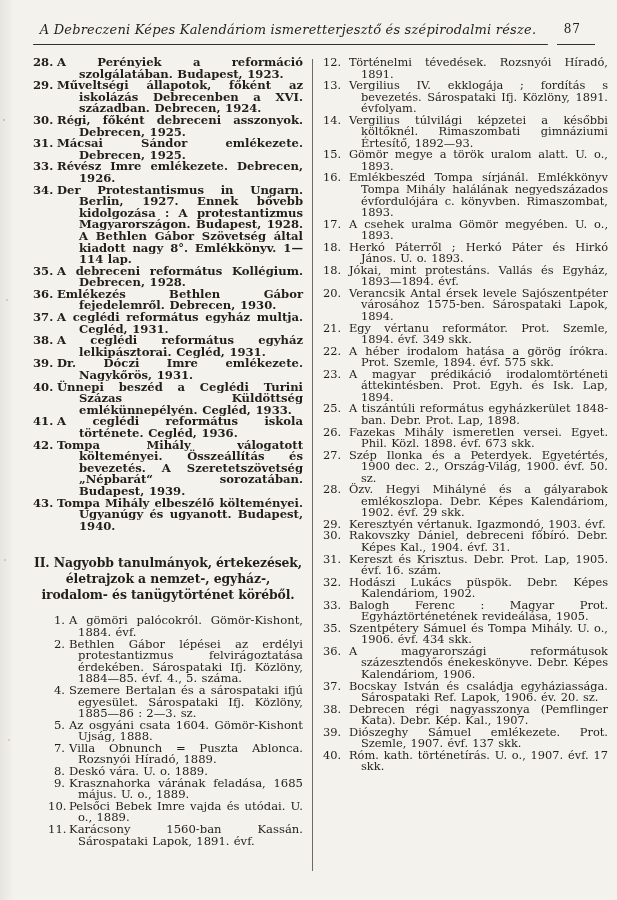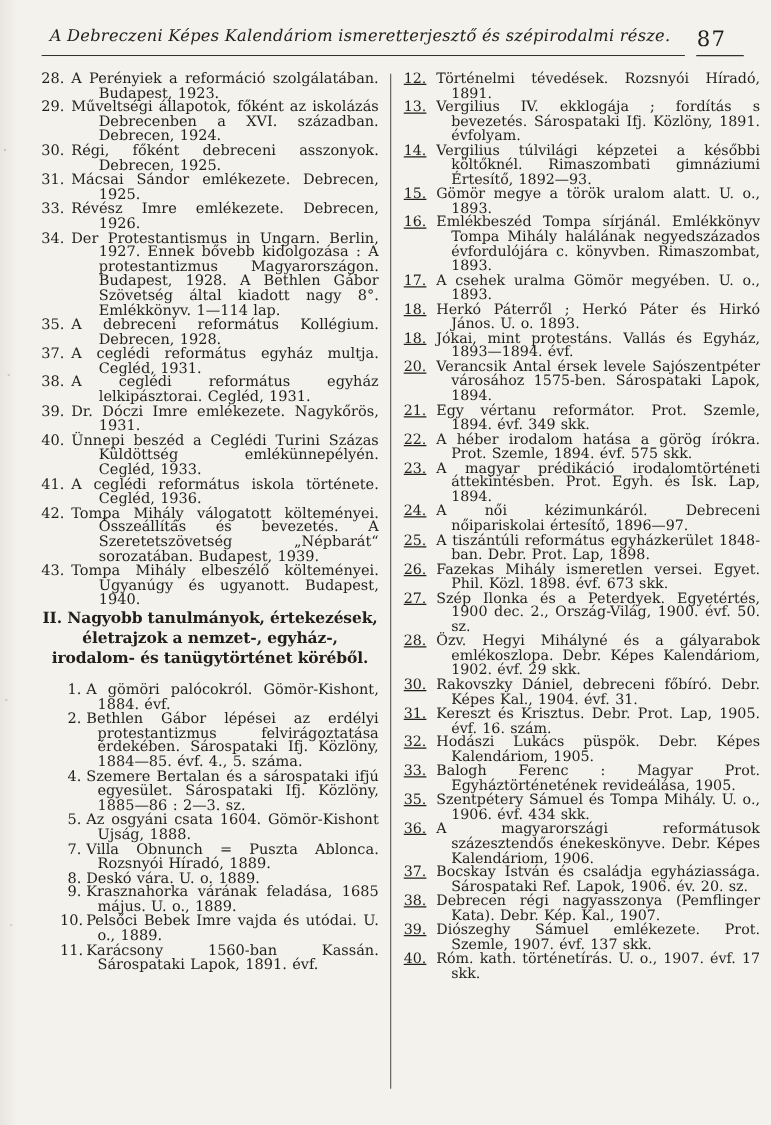--- a/index.html
+++ b/index.html
@@ -24,51 +24,51 @@
     color:var(--ink);
   }
   
   .running-head{position:absolute;top:22px;left:33px;right:22px;height:18px;}
   .head-title{
     position:absolute;left:0;right:52px;text-align:center;
     font-style:italic;font-size:13px;letter-spacing:.2px;white-space:nowrap;
     color:var(--ink);
   }
   .head-num{
-    position:absolute;right:14px;top:0;font-size:17px;letter-spacing:1px;
+    position:absolute;right:14px;top:0;font-size:12px;letter-spacing:1px;
   }
   .head-rule{position:absolute;top:44px;left:33px;right:22px;display:flex;align-items:center;}
   .rule-long{flex:1;height:0;border-top:1.6px solid var(--rule);margin-right:9px;border-radius:1px;}
   .rule-short{width:38px;height:0;border-top:1.6px solid var(--rule);}
   
   .columns{
     position:absolute;top:52px;left:33px;right:9px;bottom:0;
     display:flex;align-items:flex-start;padding-top:5px;box-sizing:border-box;
   }
   .col{box-sizing:border-box;}
   .col.left{width:270px;}
   .divider{width:1px;align-self:stretch;height:812px;background:var(--divider);margin:2px 10px 0 9px;}
   .col.right{flex:1;}
   
   .entry{
     margin:0;text-align:justify;
     font-size:11.6px;line-height:11.6px;
     word-spacing:.6px;
   }
-  .left .main-list .entry{padding-left:46px;text-indent:-46px;}
+  .left .main-list .entry{padding-left:46px;text-indent:-46px;font-weight:bold;}
   .left .main-list .num{display:inline-block;width:24px;text-indent:0;}
   .sec-list{margin-left:15px;}
   .sec-list .entry{padding-left:30px;text-indent:-30px;}
   .sec-list .num{display:inline-block;width:17px;text-align:right;margin-right:4px;text-indent:0;}
   .right .main-list .entry{padding-left:38px;text-indent:-38px;}
-  .right .main-list .num{display:inline-block;width:26px;text-indent:0;text-decoration:underline;}
+  .right .main-list .num{display:inline-block;width:26px;text-indent:0;}
   .right .entry{font-size:11.4px;line-height:11.55px;}
   
   .section-heading{
-    margin:0 0 12px 0;
+    margin:23px 0 12px 0;
     font-size:12.4px;line-height:16px;font-weight:bold;
     text-align:center;letter-spacing:-.1px;
   }
 </style>
 </head>
 <body>
 
 <div class="page">
 
   <header class="running-head">
@@ -94,20 +94,21 @@
 
           <p class="entry"><span class="num">31.</span><span class="txt">Mácsai Sándor emlékezete. Debrecen, 1925.</span></p>
 
 
           <p class="entry"><span class="num">33.</span><span class="txt">Révész Imre emlékezete. Debrecen, 1926.</span></p>
 
           <p class="entry"><span class="num">34.</span><span class="txt">Der Protestantismus in Ungarn. Berlin, 1927. Ennek bővebb kidolgozása : A protestantizmus Magyarországon. Budapest, 1928. A Bethlen Gábor Szövetség által kiadott nagy 8°. Emlékkönyv. 1—114 lap.</span></p>
 
           <p class="entry"><span class="num">35.</span><span class="txt">A debreceni református Kollégium. Debrecen, 1928.</span></p>
 
+          <p class="entry"><span class="num">36.</span><span class="txt">Emlékezés Bethlen Gábor fejedelemről. Debrecen, 1930.</span></p>
 
           <p class="entry"><span class="num">37.</span><span class="txt">A ceglédi református egyház multja. Cegléd, 1931.</span></p>
 
           <p class="entry"><span class="num">38.</span><span class="txt">A ceglédi református egyház lelkipásztorai. Cegléd, 1931.</span></p>
 
           <p class="entry"><span class="num">39.</span><span class="txt">Dr. Dóczi Imre emlékezete. Nagykőrös, 1931.</span></p>
 
           <p class="entry"><span class="num">40.</span><span class="txt">Ünnepi beszéd a Ceglédi Turini Százas Küldöttség emlékünnepélyén. Cegléd, 1933.</span></p>
 
           <p class="entry"><span class="num">41.</span><span class="txt">A ceglédi református iskola története. Cegléd, 1936.</span></p>
@@ -165,36 +166,36 @@
           <p class="entry"><span class="num">18.</span><span class="txt">Jókai, mint protestáns. Vallás és Egyház, 1893—1894. évf.</span></p>
 
           <p class="entry"><span class="num">20.</span><span class="txt">Verancsik Antal érsek levele Sajószentpéter városához 1575-ben. Sárospataki Lapok, 1894.</span></p>
 
           <p class="entry"><span class="num">21.</span><span class="txt">Egy vértanu reformátor. Prot. Szemle, 1894. évf. 349 skk.</span></p>
 
           <p class="entry"><span class="num">22.</span><span class="txt">A héber irodalom hatása a görög írókra. Prot. Szemle, 1894. évf. 575 skk.</span></p>
 
           <p class="entry"><span class="num">23.</span><span class="txt">A magyar prédikáció irodalomtörténeti áttekintésben. Prot. Egyh. és Isk. Lap, 1894.</span></p>
 
-          <p class="entry"><span class="num">24.</span><span class="txt">A női kézimunkáról. Debreceni nőipariskolai értesítő, 1896—97.</span></p>
 
           <p class="entry"><span class="num">25.</span><span class="txt">A tiszántúli református egyházkerület 1848-ban. Debr. Prot. Lap, 1898.</span></p>
 
           <p class="entry"><span class="num">26.</span><span class="txt">Fazekas Mihály ismeretlen versei. Egyet. Phil. Közl. 1898. évf. 673 skk.</span></p>
 
           <p class="entry"><span class="num">27.</span><span class="txt">Szép Ilonka és a Peterdyek. Egyetértés, 1900 dec. 2., Ország-Világ, 1900. évf. 50. sz.</span></p>
 
           <p class="entry"><span class="num">28.</span><span class="txt">Özv. Hegyi Mihályné és a gályarabok emlékoszlopa. Debr. Képes Kalendáriom, 1902. évf. 29 skk.</span></p>
 
+          <p class="entry"><span class="num">29.</span><span class="txt">Keresztyén vértanuk. Igazmondó, 1903. évf.</span></p>
 
           <p class="entry"><span class="num">30.</span><span class="txt">Rakovszky Dániel, debreceni főbíró. Debr. Képes Kal., 1904. évf. 31.</span></p>
 
           <p class="entry"><span class="num">31.</span><span class="txt">Kereszt és Krisztus. Debr. Prot. Lap, 1905. évf. 16. szám.</span></p>
 
-          <p class="entry"><span class="num">32.</span><span class="txt">Hodászi Lukács püspök. Debr. Képes Kalendáriom, 1905.</span></p>
+          <p class="entry"><span class="num">32.</span><span class="txt">Hodászi Lukács püspök. Debr. Képes Kalendáriom, 1902.</span></p>
 
           <p class="entry"><span class="num">33.</span><span class="txt">Balogh Ferenc : Magyar Prot. Egyháztörténetének revideálása, 1905.</span></p>
 
 
           <p class="entry"><span class="num">35.</span><span class="txt">Szentpétery Sámuel és Tompa Mihály. U. o., 1906. évf. 434 skk.</span></p>
 
           <p class="entry"><span class="num">36.</span><span class="txt">A magyarországi reformátusok százesztendős énekeskönyve. Debr. Képes Kalendáriom, 1906.</span></p>
 
           <p class="entry"><span class="num">37.</span><span class="txt">Bocskay István és családja egyháziassága. Sárospataki Ref. Lapok, 1906. év. 20. sz.</span></p>
 

